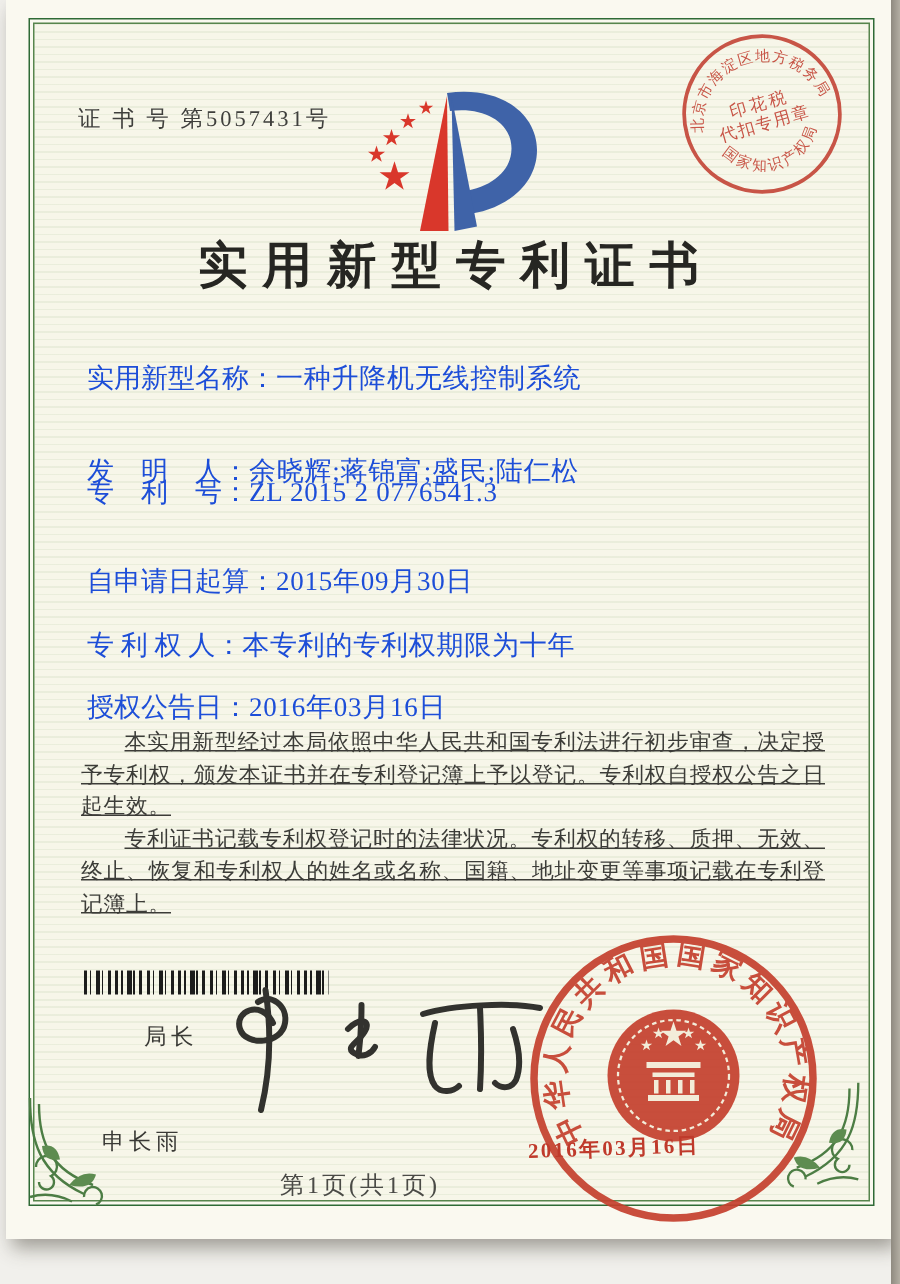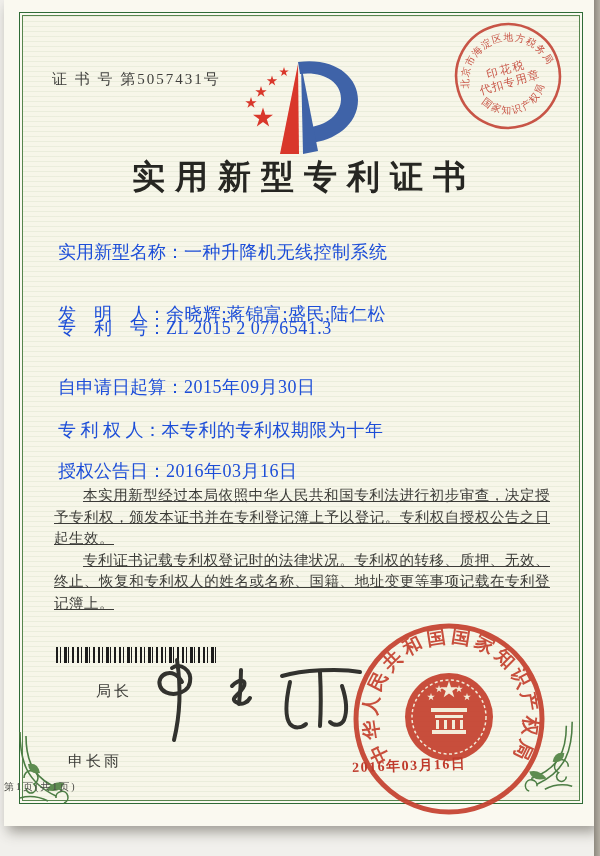--- a/index.html
+++ b/index.html
@@ -30,22 +30,22 @@
   .signer-name{top:712px;margin-top:40px;}
   .signature{position:absolute;left:140px;top:652px;width:235px;height:95px;}
   .seal-office{position:absolute;left:346px;top:620px;width:198px;height:198px;opacity:.92;}
   .issue-date{position:absolute;left:348px;top:757px;font-size:14px;color:#bf3a2b;
     letter-spacing:1.5px;font-weight:bold;transform:rotate(-2deg);}
   .seal-tax{position:absolute;left:448px;top:20px;width:112px;height:112px;
     transform:rotate(-16deg);opacity:.85;}
   .flourish{position:absolute;}
   .fl-bl{left:8px;top:726px;width:86px;height:80px;}
   .fl-br{left:492px;top:706px;width:84px;height:98px;transform:scaleX(-1);}
-  .footer{position:absolute;left:0;top:780px;width:472px;text-align:left;
-    font-size:10px;letter-spacing:2px;color:#4a4a46;}
+  .footer{position:absolute;left:0;top:780px;width:472px;text-align:center;
+    font-size:16px;letter-spacing:2px;color:#4a4a46;}
 </style>
 </head>
 <body>
 
 <div class="paper">
   <div class="frame">
     <div class="frame-inner"></div>
   </div>
 
   <div class="cert-number">证 书 号 第5057431号</div>

